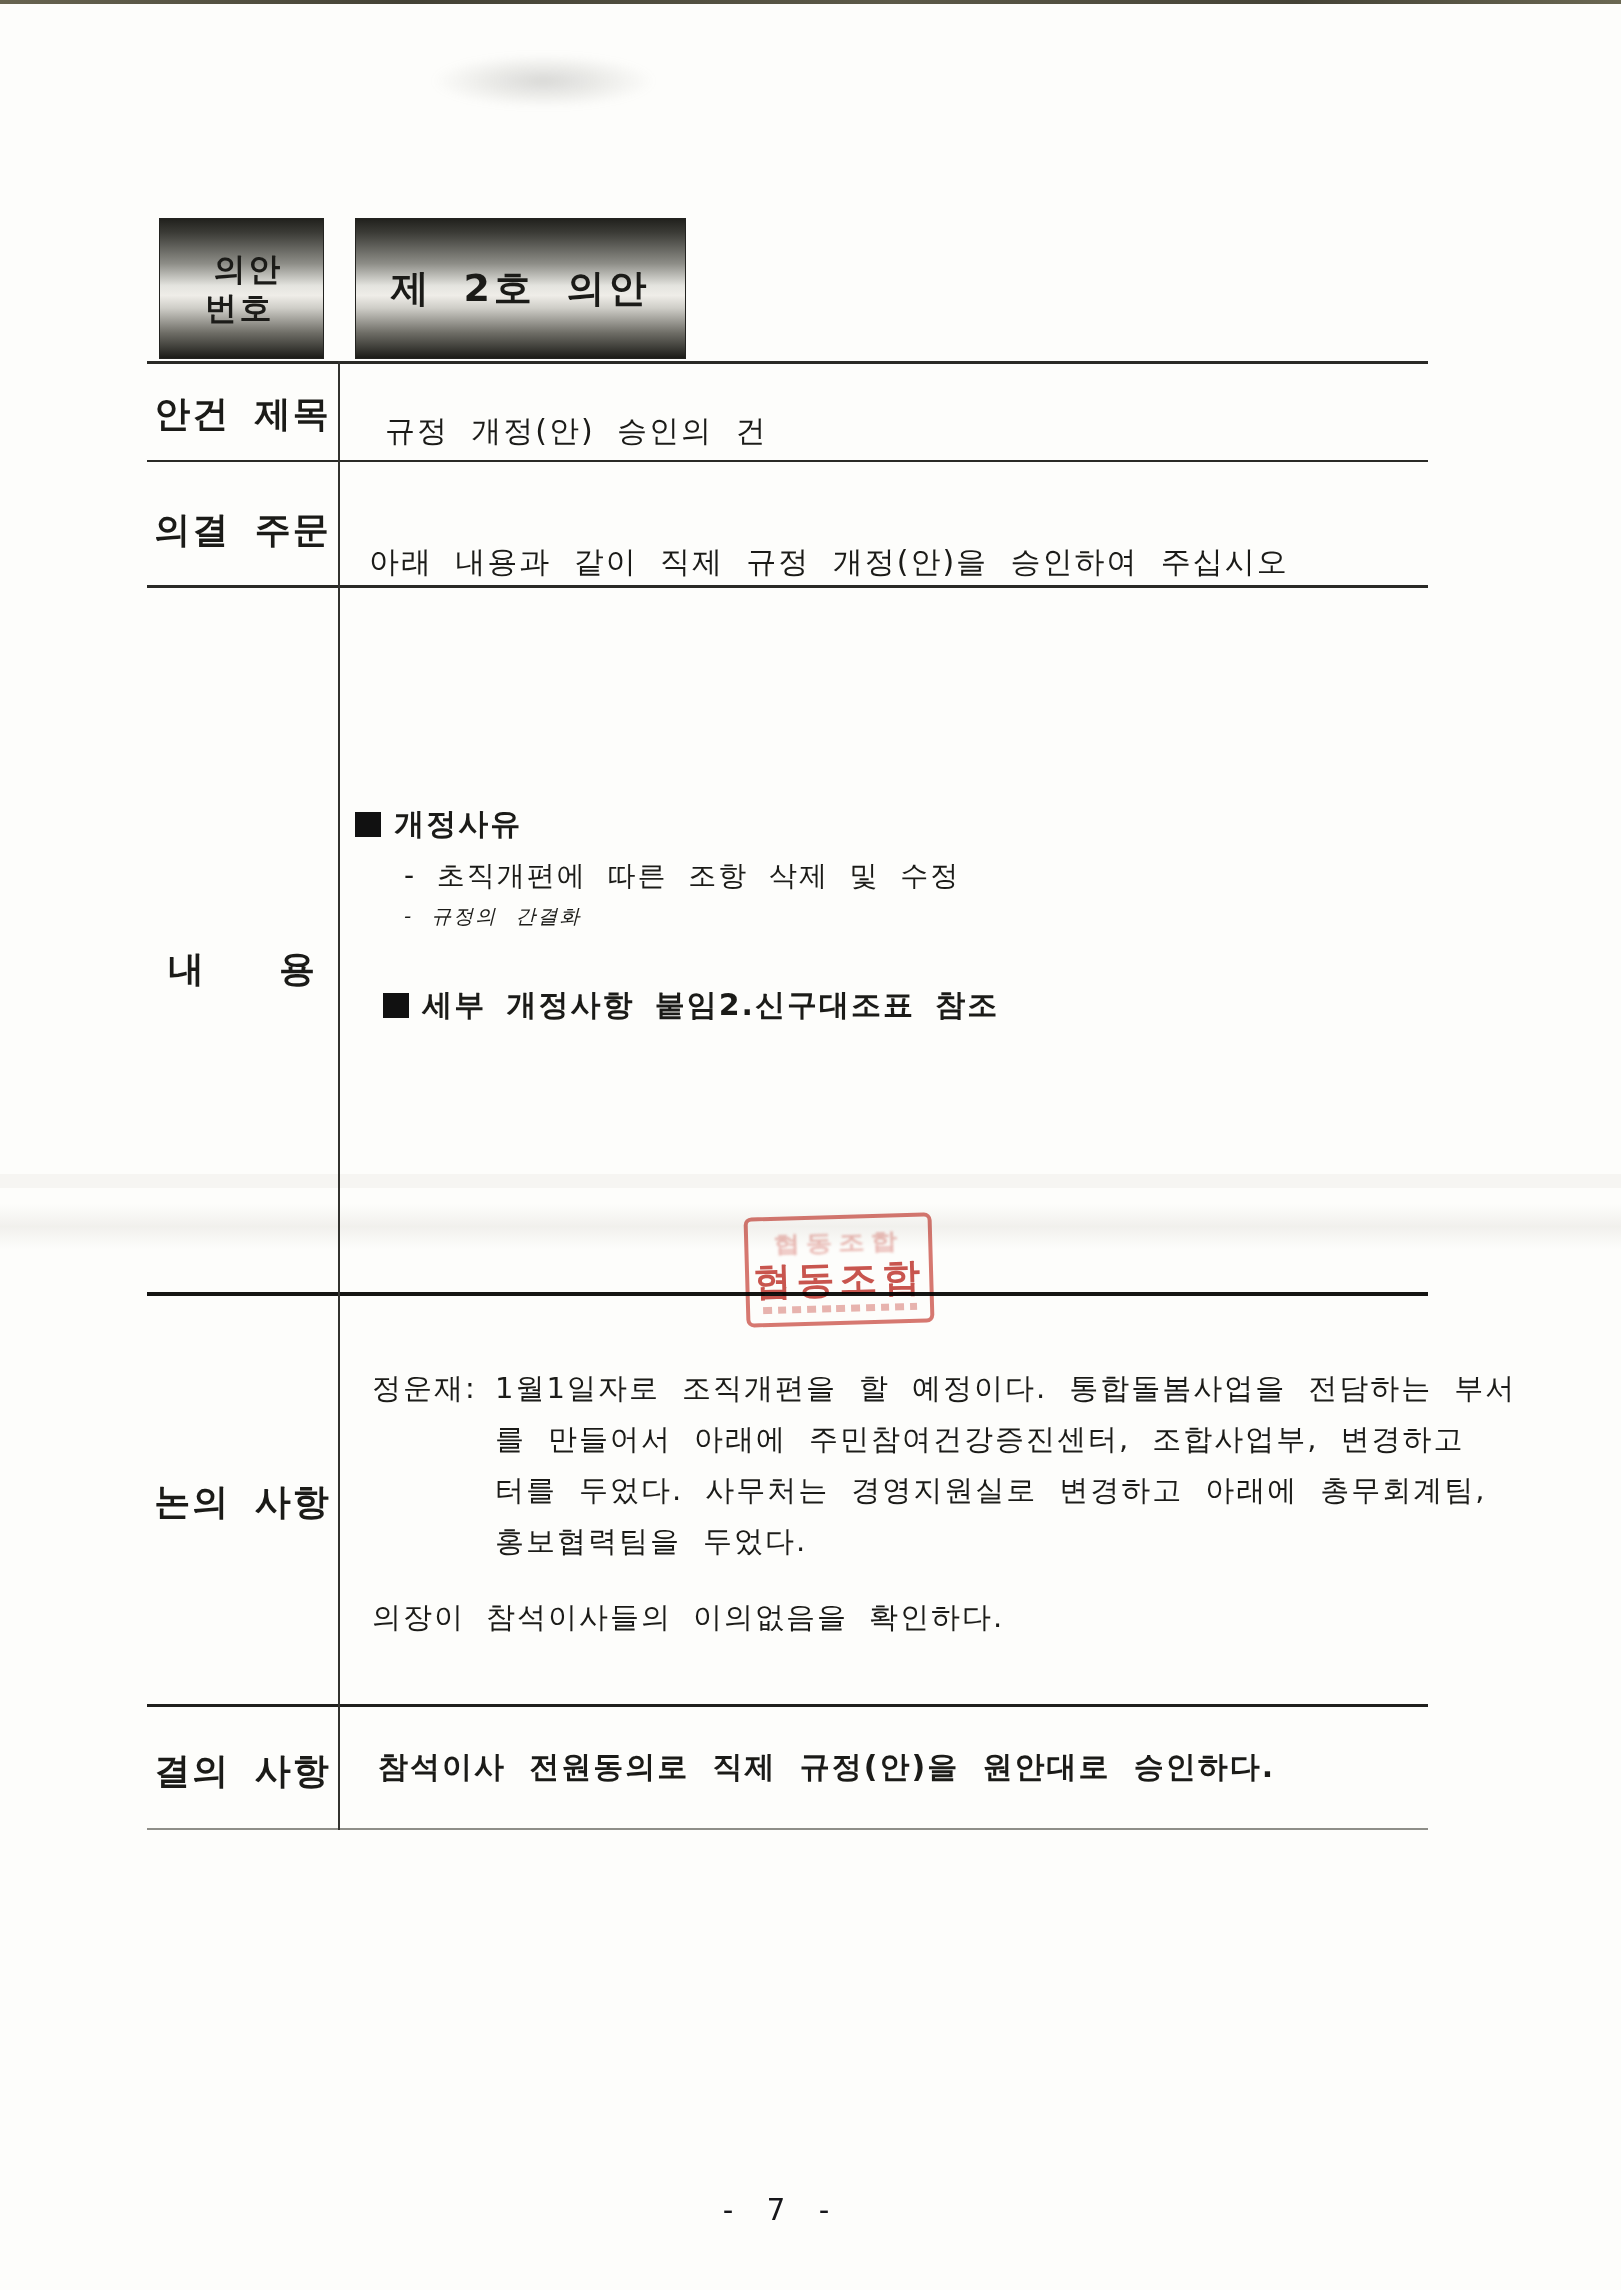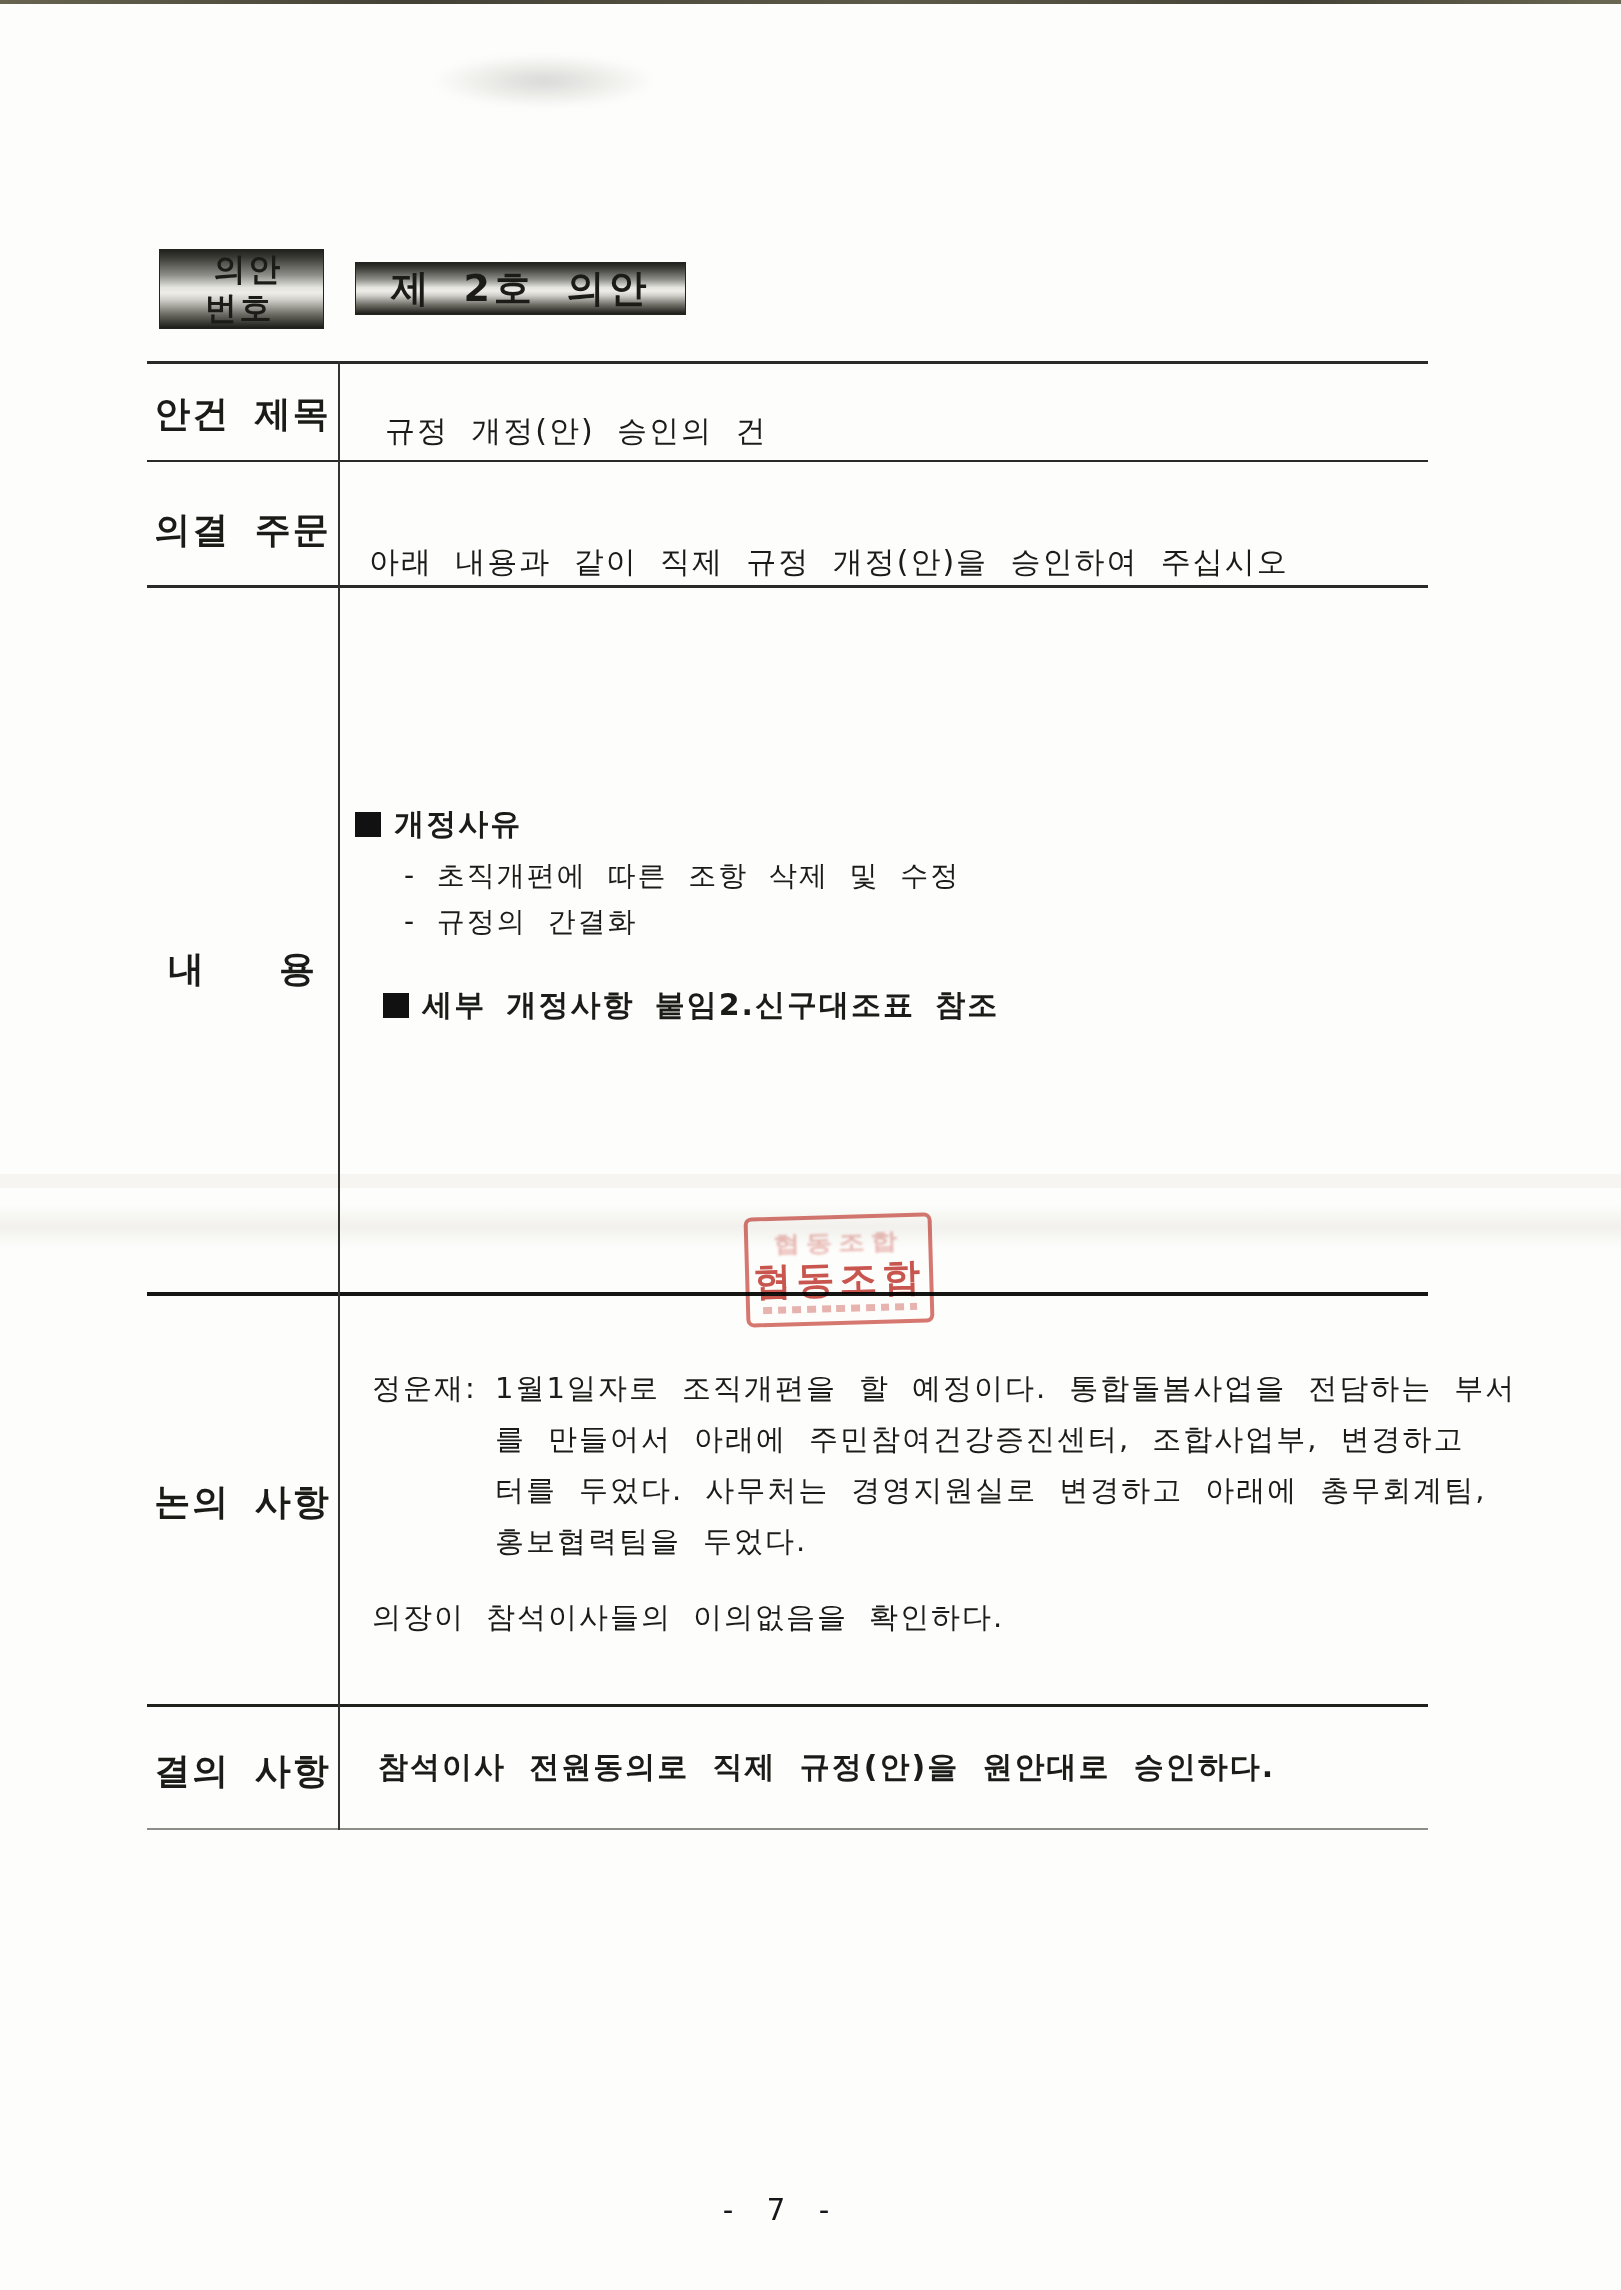--- a/index.html
+++ b/index.html
@@ -24,21 +24,21 @@
   }
   .scan-band{
     position:absolute;left:0;top:1204px;width:1621px;height:45px;
     background:linear-gradient(to bottom,rgba(210,208,200,0),rgba(210,208,200,.28),rgba(210,208,200,0));
   }
   .scan-band2{
     position:absolute;left:0;top:1174px;width:1621px;height:13.7px;
     background:rgba(215,213,205,.18);
   }
   
-  .badge{position:absolute;left:159px;top:218px;width:527px;height:141px;display:flex;align-items:center;}
+  .badge{position:absolute;left:159px;top:218px;width:527px;height:141px;display:flex;}
   .badge-metal{
     background:linear-gradient(to bottom,
       #21211d 0%, #3c3c37 10%, #8d8d87 32%, #e4e4df 48%,
       #efede8 55%, #cfcec8 64%, #6e6d66 82%, #1c1c18 100%);
     border:1px solid #232320;
     display:flex;align-items:center;justify-content:center;
   }
   .badge-left{width:163px;flex:0 0 auto;flex-direction:column;}
   .badge-gap{width:31px;background:#fdfdfb;}
   .badge-right{flex:1 1 auto;}
@@ -66,21 +66,21 @@
   .lab-motion{top:145px;}
   .lab-content{top:584px;}
   .lab-discussion{top:1117px;}
   .lab-decision{top:1386px;}
   .val-agenda{left:238px;top:29px;margin-top:21px;}
   .val-motion{left:222px;top:145px;margin-top:36px;}
   .content-line{position:absolute;display:flex;align-items:center;white-space:pre;}
   .sq{width:25.5px;height:25.5px;background:#111;margin-right:13.7px;flex:0 0 auto;}
   .cl-reason{left:208px;top:443px;font-size:30px;font-weight:600;letter-spacing:2px;}
   .cl-item1{left:257px;top:496px;font-size:28px;letter-spacing:2px;word-spacing:9.8px;}
-  .cl-item2{left:257px;top:542px;font-size:28px;letter-spacing:2px;word-spacing:9.8px;}
+  .cl-item2{left:257px;top:542px;font-size:20px;letter-spacing:2px;word-spacing:9.8px;font-style:italic;}
   .cl-detail{left:208px;top:624px;font-size:30px;font-weight:700;letter-spacing:2px;word-spacing:7.8px;padding-left:28px;}
   .discussion{position:absolute;left:0;top:1008px;width:1281px;}
   .disc-speaker{position:absolute;left:225px;top:0;font-size:29px;letter-spacing:2px;white-space:pre;}
   .disc-line{position:absolute;left:348px;font-size:29px;letter-spacing:2px;word-spacing:10.8px;white-space:pre;}
   .dl1{top:0;}
   .dl2{top:51px;}
   .dl3{top:102px;}
   .dl4{top:153px;}
   .disc-closing{position:absolute;left:225px;top:1237px;font-size:29px;letter-spacing:2px;word-spacing:9.8px;white-space:pre;}
   .val-decision{left:231px;top:1386px;font-weight:700;}

